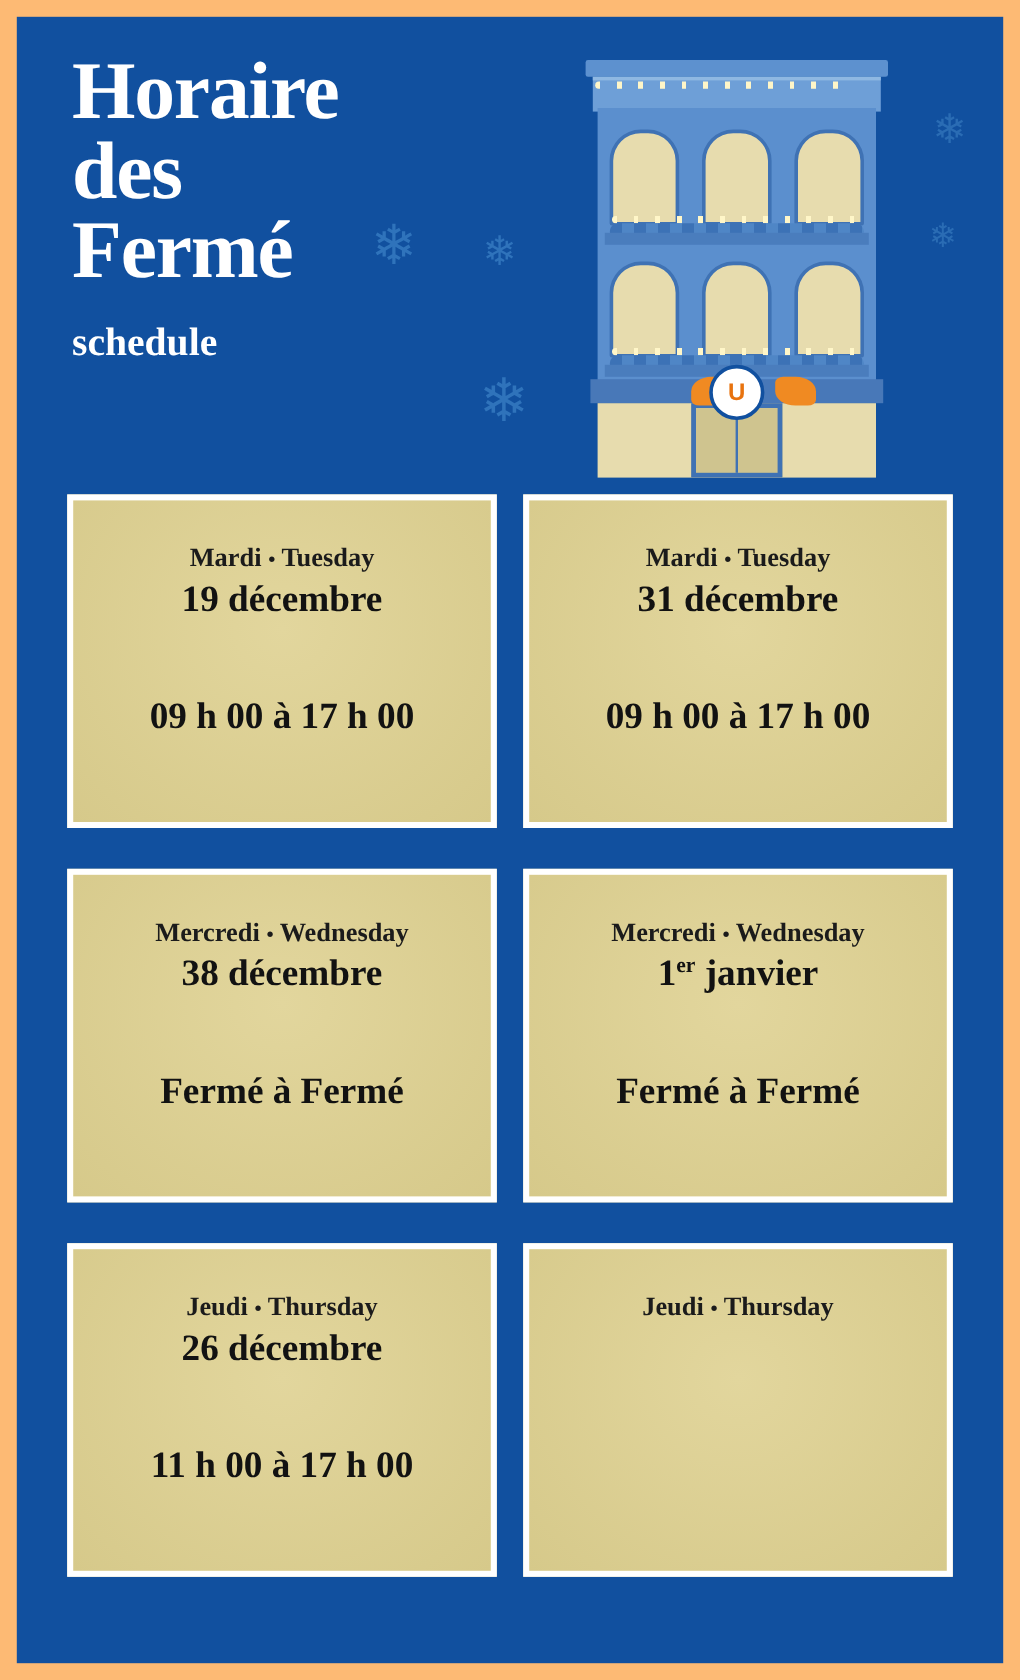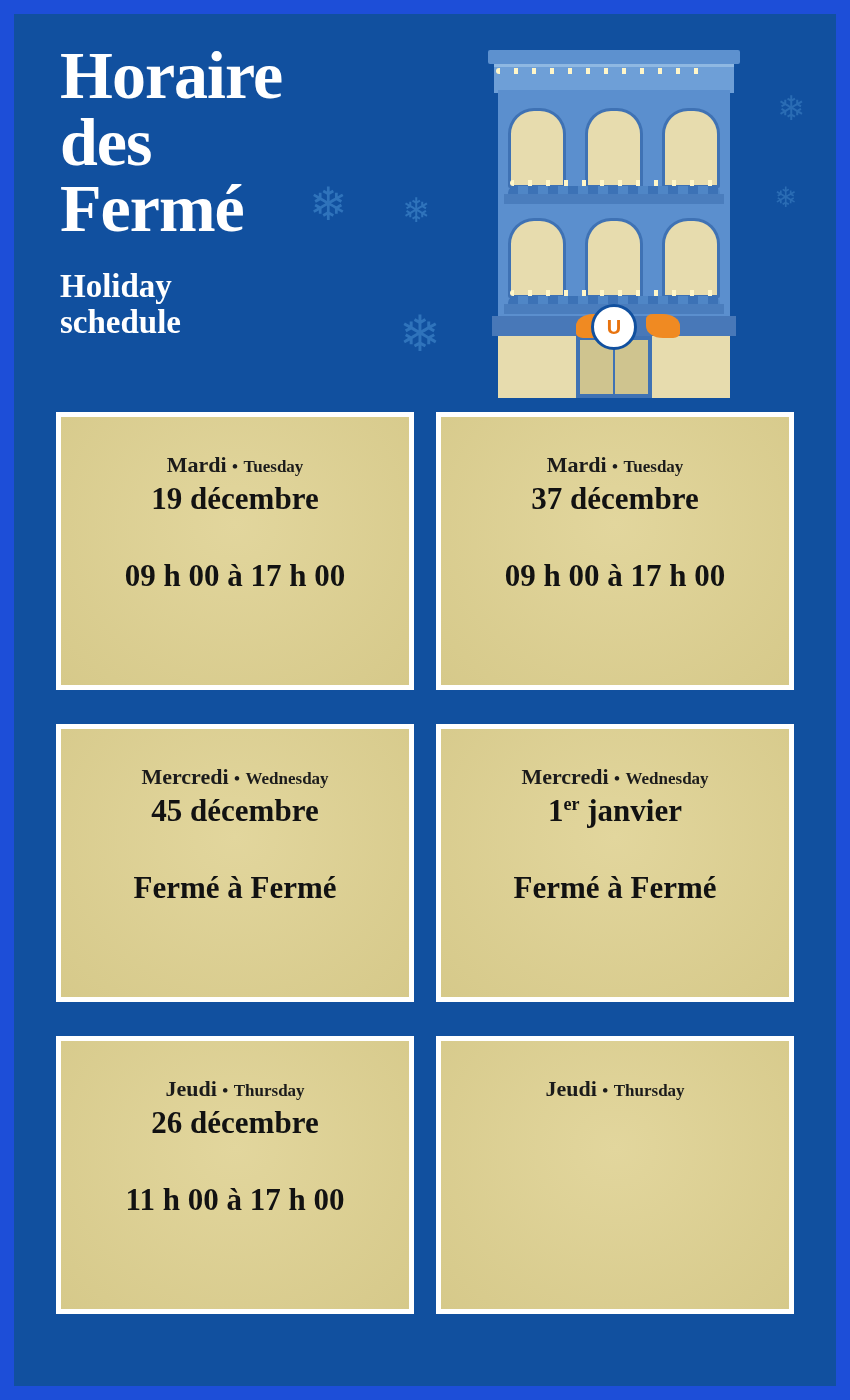--- a/index.html
+++ b/index.html
@@ -11,21 +11,21 @@
     width: 850px;
     height: 1400px;
     font-family: "Liberation Serif", serif;
     overflow: hidden;
   }
 
   .poster {
     position: relative;
     width: 850px;
     height: 1400px;
-    background: #1d4ed8;
+    background: #fdba74;
     box-sizing: border-box;
     padding: 14px 14px 14px 14px;
     text-decoration: underline;
   }
 
   .poster-inner {
     position: relative;
     width: 100%;
     height: 100%;
     background: #11509f;
@@ -234,21 +234,21 @@
 
   .card-day {
     color: #1b1b1b;
     font-family: "Liberation Serif", serif;
     font-size: 22px;
     font-weight: bold;
     line-height: 1.1;
     white-space: nowrap;
   }
   .card-day .en {
-    font-size: 17px;
+    font-size: 22px;
     font-weight: bold;
   }
   .card-day .dot {
     font-size: 17px;
   }
   .card-date {
     color: #121212;
     font-family: "Liberation Serif", serif;
     font-size: 31px;
     font-weight: bold;
@@ -257,40 +257,39 @@
   }
   .card-date sup {
     font-size: 18px;
     vertical-align: super;
   }
   .card-hours {
     color: #121212;
     font-family: "Liberation Serif", serif;
     font-size: 31px;
     font-weight: bold;
-    margin-top: 41px;
+    margin-top: 62px;
     white-space: nowrap;
   }
 </style>
 </head>
 <body>
 
 <div class="poster">
   <div class="poster-inner">
 
     <div class="header">
 
       <div class="title-block">
         <div class="title-main">
           <div>Horaire</div>
           <div>des</div>
           <div>Fermé</div>
         </div>
         <div class="title-sub">
-          <div>Holiday</div>
           <div>schedule</div>
         </div>
       </div>
 
       <div class="snowflake sf1">❄</div>
       <div class="snowflake sf2">❄</div>
       <div class="snowflake sf3">❄</div>
       <div class="snowflake sf4">❄</div>
       <div class="snowflake sf5">❄</div>
 
@@ -337,31 +336,31 @@
         <div class="card-date">19 décembre</div>
         <div class="card-hours">09 h 00 à 17 h 00</div>
       </div>
 
       <div class="card">
         <div class="card-day">
           <span>Mardi</span>
           <span class="dot">•</span>
           <span class="en">Tuesday</span>
         </div>
-        <div class="card-date">37 décembre</div>
+        <div class="card-date">31 décembre</div>
         <div class="card-hours">09 h 00 à 17 h 00</div>
       </div>
 
       <div class="card">
         <div class="card-day">
           <span>Mercredi</span>
           <span class="dot">•</span>
           <span class="en">Wednesday</span>
         </div>
-        <div class="card-date">45 décembre</div>
+        <div class="card-date">38 décembre</div>
         <div class="card-hours">Fermé à Fermé</div>
       </div>
 
       <div class="card">
         <div class="card-day">
           <span>Mercredi</span>
           <span class="dot">•</span>
           <span class="en">Wednesday</span>
         </div>
         <div class="card-date"><span>1</span><sup>er</sup><span> janvier</span></div>

